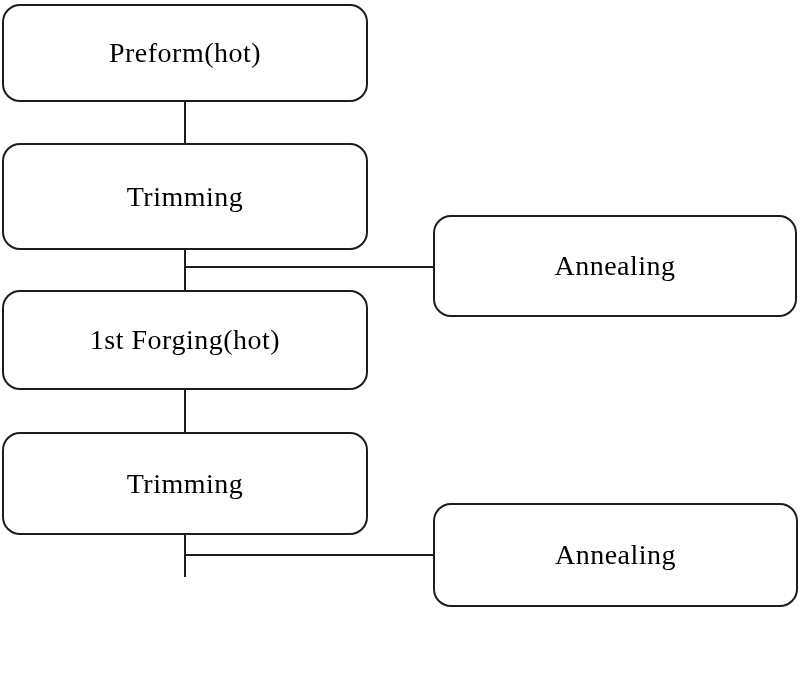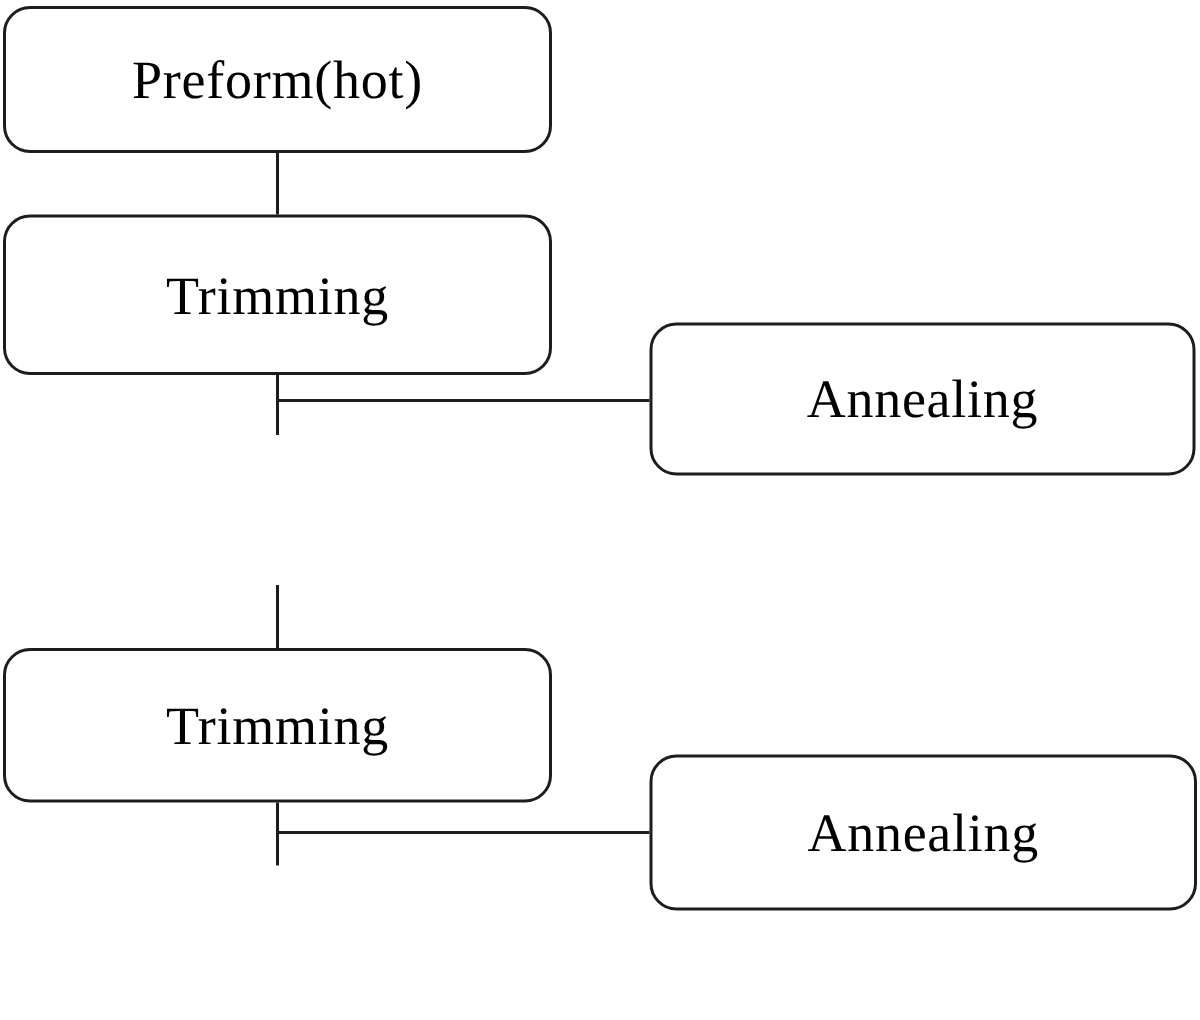--- a/index.html
+++ b/index.html
@@ -17,21 +17,21 @@
   }
   .node {
     position: absolute;
     box-sizing: border-box;
     border: 2px solid #1d1d1d;
     border-radius: 18px;
     background: #ffffff;
     display: flex;
     align-items: center;
     justify-content: center;
-    font-size: 36px;
+    font-size: 28px;
     color: #000000;
     letter-spacing: 0.5px;
     white-space: nowrap;
   }
   .connector {
     position: absolute;
     background: #1d1d1d;
   }
   .vline { width: 2px; }
   .hline { height: 2px; }
@@ -42,20 +42,23 @@
 <div class="canvas">
 
   <div class="node" style="left:2px; top:4px; width:366px; height:98px;">
     <span>Preform(hot)</span>
   </div>
 
   <div class="node" style="left:2px; top:143px; width:366px; height:107px;">
     <span>Trimming</span>
   </div>
 
+  <div class="node" style="left:2px; top:290px; width:366px; height:100px;">
+    <span>1st Forging(hot)</span>
+  </div>
 
   <div class="node" style="left:2px; top:432px; width:366px; height:103px;">
     <span>Trimming</span>
   </div>
 
 
   <div class="node" style="left:433px; top:215px; width:364px; height:102px;">
     <span>Annealing</span>
   </div>
 

